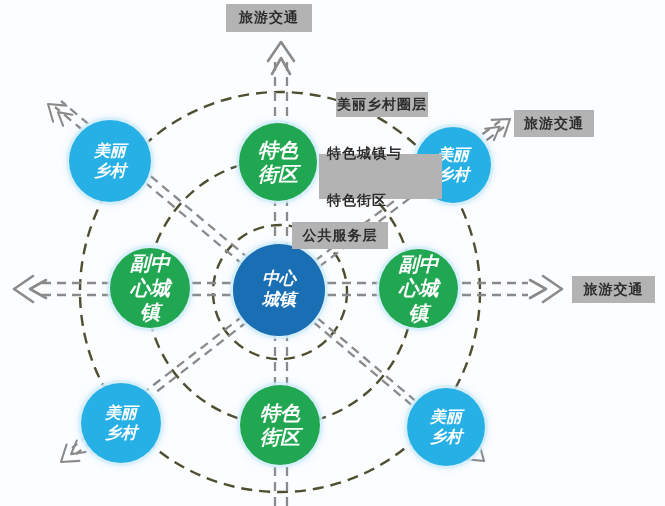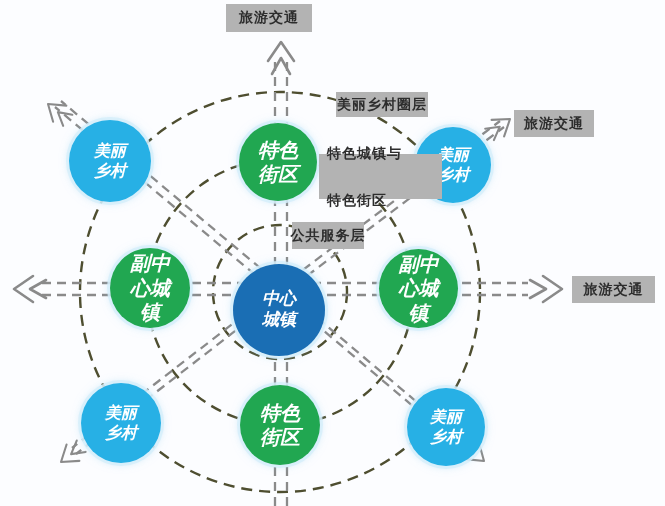--- a/index.html
+++ b/index.html
@@ -23,36 +23,36 @@
   .node.center{background:var(--center-node,#1a6eb4);font-size:17px;}
   .node.sub{background:var(--sub-node,#21a751);font-size:20px;}
   .node.village{background:var(--village-node,#27b0e5);font-size:16px;}
   .glabel{
     position:absolute;background:var(--label-bg,#b3b3b3);color:var(--label-text,#2d2d2d);
     font-size:14px;font-weight:bold;letter-spacing:1px;
     display:flex;align-items:center;justify-content:center;white-space:nowrap;
   }
   .glabel.multi{flex-direction:column;align-items:flex-start;padding-left:8px;line-height:1.35;gap:28px;}
   
-  #n-center{left:233px;top:264px;width:92px;height:92px;}
+  #n-center{left:233px;top:244px;width:92px;height:92px;}
   #n-subl{left:110px;top:248px;width:80px;height:80px;}
   #n-subr{left:379px;top:249px;width:79px;height:79px;}
   #n-blockt{left:239px;top:123px;width:78px;height:78px;}
   #n-blockb{left:240px;top:385px;width:80px;height:80px;}
   #n-vtl{left:69px;top:120px;width:82px;height:82px;}
   #n-vtr{left:415px;top:127px;width:76px;height:76px;}
   #n-vbl{left:81px;top:383px;width:80px;height:80px;}
   #n-vbr{left:407px;top:388px;width:78px;height:78px;}
   
   #l-traffic-top{left:226px;top:4px;width:86px;height:28px;}
   #l-traffic-tr{left:514px;top:110px;width:80px;height:27px;}
   #l-traffic-r{left:572px;top:276px;width:83px;height:27px;}
   #l-ring-outer{left:336px;top:92px;width:92px;height:25px;}
   #l-ring-mid{left:319px;top:154px;width:115px;height:45px;}
-  #l-ring-inner{left:292px;top:222px;width:72px;height:27px;font-family:Liberation Mono, monospace;}
+  #l-ring-inner{left:292px;top:222px;width:96px;height:27px;font-family:Liberation Mono, monospace;}
 </style>
 </head>
 <body>
 
 <div class="stage">
 
   <svg class="layer-svg" width="665" height="506" viewBox="0 0 665 506">
 
     <g>
       <circle class="ringc" cx="280" cy="292" r="67"></circle>

